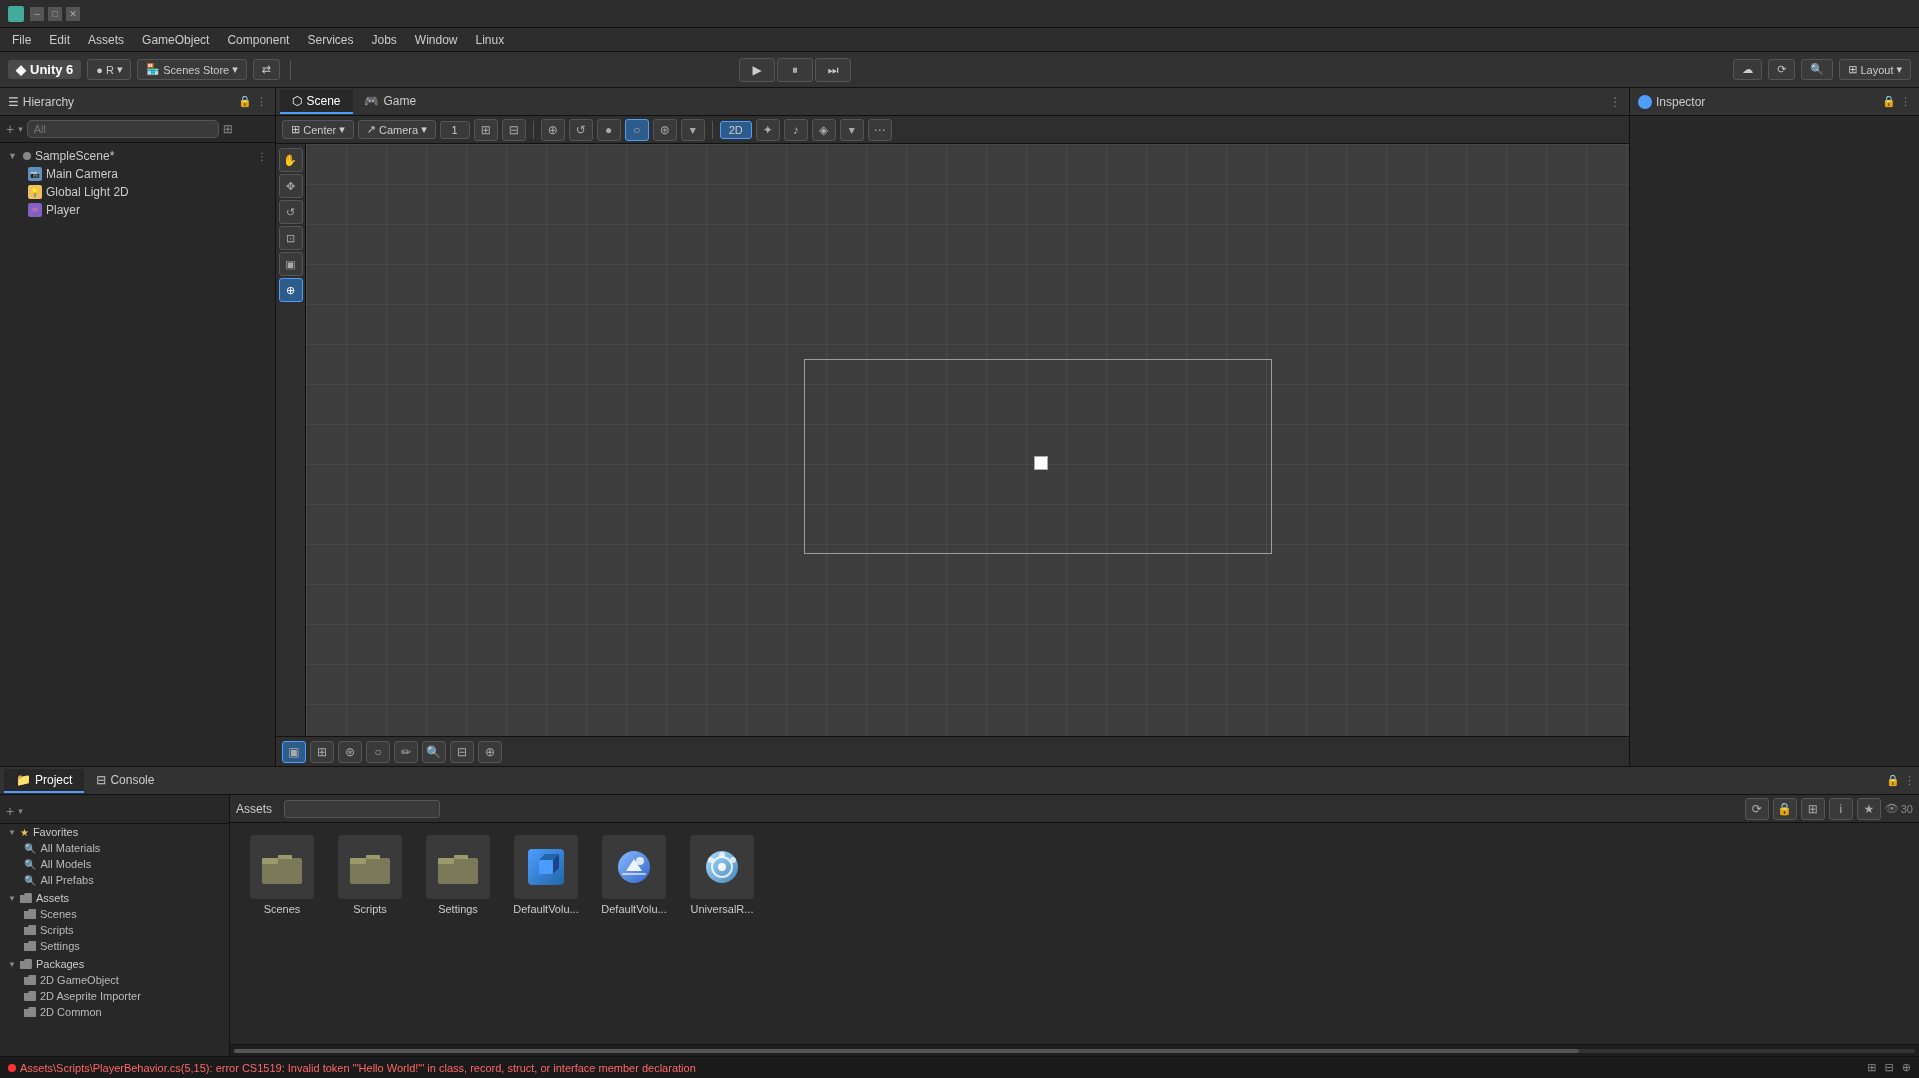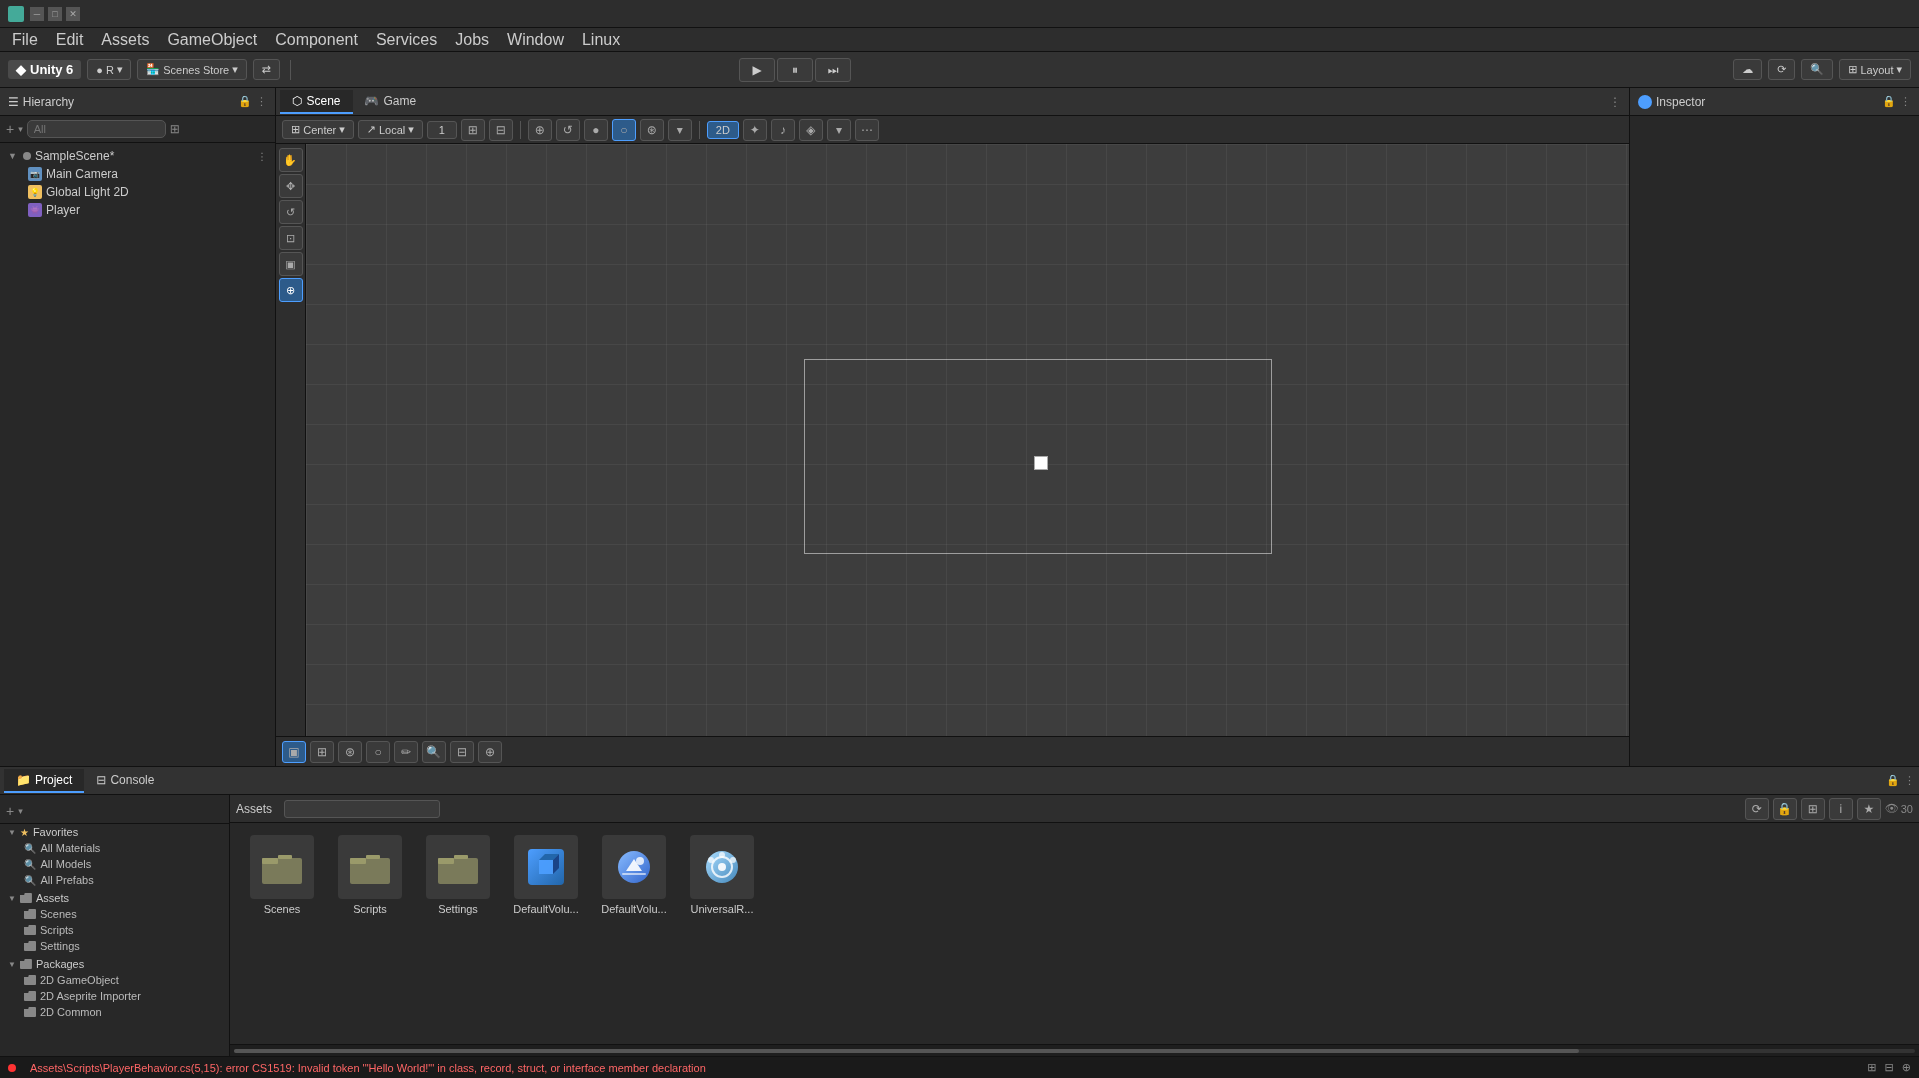--- a/index.html
+++ b/index.html
@@ -51,21 +51,21 @@
       height: 24px;
       background: #2d2d2d;
       display: flex;
       align-items: center;
       padding: 0 4px;
       border-bottom: 1px solid #111;
       gap: 2px;
     }
     .menu-item {
       padding: 2px 8px;
-      font-size: 16px;
+      font-size: 12px;
       color: #ccc;
       cursor: pointer;
       border-radius: 2px;
     }
 
     
     #toolbar {
       height: 36px;
       background: #323232;
       display: flex;
@@ -514,21 +514,21 @@
       display: flex;
       align-items: center;
       padding: 0 8px;
       gap: 6px;
       font-size: 11px;
     }
     .status-error {
       color: #ff6666;
       display: flex;
       align-items: center;
-      gap: 14px;
+      gap: 4px;
     }
     .error-dot {
       width: 8px; height: 8px;
       border-radius: 50%;
       background: #ff3333;
     }
     .status-right {
       margin-left: auto;
       display: flex;
       align-items: center;
@@ -636,21 +636,21 @@
     <div id="hierarchy-panel">
       <div class="panel-header">
         <span>☰</span>
         <span class="panel-title">Hierarchy</span>
         <span class="lock-icon">🔒</span>
         <span class="more-icon">⋮</span>
       </div>
       <div class="panel-search">
         <span style="cursor:pointer;color:#888;font-size:14px;">+</span>
         <span style="cursor:pointer;color:#888;font-size:9px;">▾</span>
-        <input type="text" style="background: rgb(58, 58, 58); border: 1px solid rgb(85, 85, 85); border-radius: 5px; color: rgb(204, 204, 204); font-size: 11px; padding: 2px 6px; width: 139px;" placeholder="All">
+        <input type="text" style="background: rgb(58, 58, 58); border: 1px solid rgb(85, 85, 85); border-radius: 5px; color: rgb(204, 204, 204); font-size: 11px; padding: 2px 6px; width: 192px;" placeholder="All">
         <span style="cursor:pointer;color:#888;">⊞</span>
       </div>
       <div class="hierarchy-content">
 
         <div class="hier-item">
           <span class="hier-arrow">▼</span>
           <div class="scene-dot"></div>
           <span>SampleScene*</span>
           <span style="margin-left:auto;font-size:10px;color:#888;cursor:pointer;">⋮</span>
         </div>
@@ -687,21 +687,21 @@
       </div>
 
       <div class="scene-toolbar">
         <div class="sc-btn">
           <span>⊞</span>
           <span>Center</span>
           <span>▾</span>
         </div>
         <div class="sc-btn">
           <span>↗</span>
-          <span>Local</span>
+          <span>Camera</span>
           <span>▾</span>
         </div>
         <div class="sc-num">1</div>
         <div class="sc-icon-btn">⊞</div>
         <div class="sc-icon-btn">⊟</div>
         <div class="sc-separator"></div>
         <div class="sc-icon-btn">⊕</div>
         <div class="sc-icon-btn">↺</div>
         <div class="sc-icon-btn">●</div>
         <div class="sc-icon-btn active">○</div>

